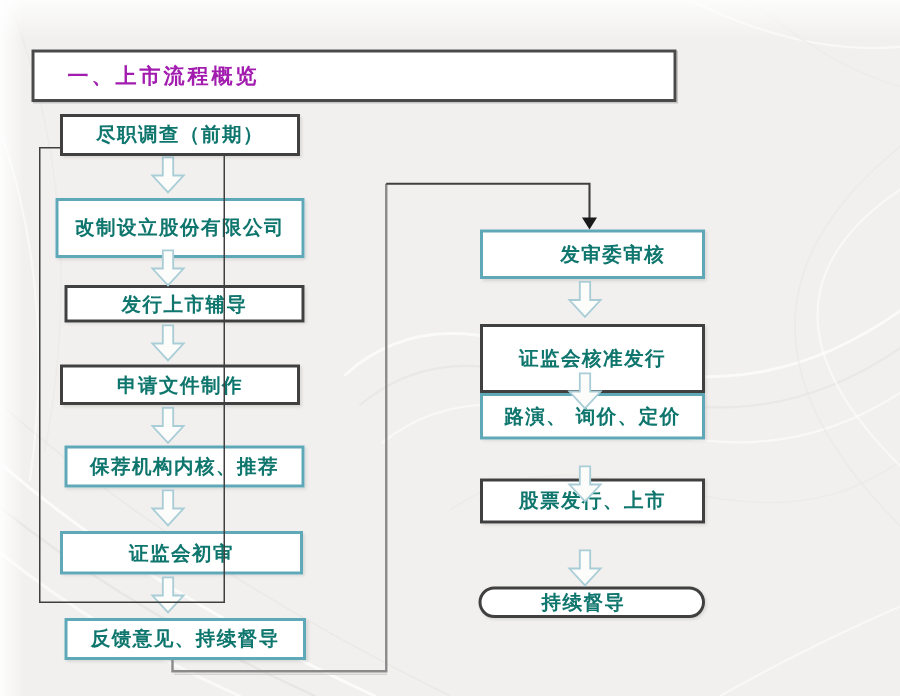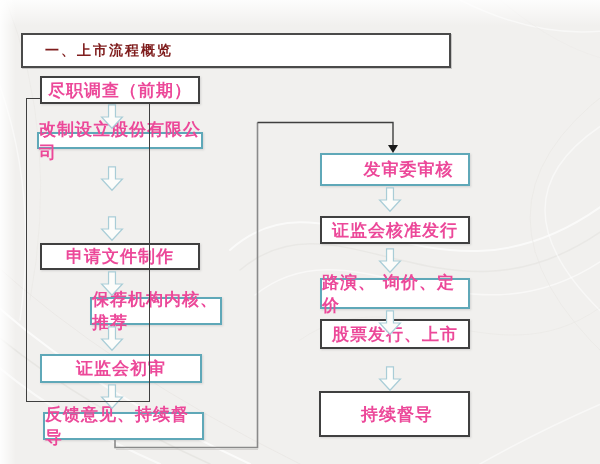--- a/index.html
+++ b/index.html
@@ -16,27 +16,27 @@
     background:linear-gradient(180deg,rgba(255,255,255,.85),rgba(255,255,255,0));}
   #bg-fade-left{position:absolute;left:0;top:0;width:16px;height:464px;z-index:0;
     background:linear-gradient(90deg,rgba(255,255,255,.9),rgba(255,255,255,0));}
 
   
   .title-box{
     position:absolute;left:21px;top:33px;width:430px;height:35px;z-index:4;
     background:#fff;border:2px solid #4A4A4A;box-sizing:border-box;
     display:flex;align-items:center;box-shadow:1px 1px 0 rgba(120,120,120,.35);
   }
-  .title-box span{font-size:14px;font-weight:bold;color:#7f1d1d;padding-left:22px;letter-spacing:2px;}
+  .title-box span{font-size:14px;font-weight:bold;color:#a21caf;padding-left:22px;letter-spacing:2px;}
 
   
   .box{
     position:absolute;background:#FFFFFF;box-sizing:border-box;z-index:4;
     display:flex;align-items:center;justify-content:center;
-    font-size:17px;font-weight:bold;color:#ec4899;letter-spacing:1px;
+    font-size:13px;font-weight:bold;color:#0f766e;letter-spacing:1px;
     box-shadow:1px 1px 2px rgba(90,90,90,.18);
   }
   .box.dark{border:2px solid #404040;}
   .box.teal{border:2px solid #5FA8B8;}
 
   
   .loop-rect{
     position:absolute;left:26px;top:98px;width:124px;height:304px;z-index:5;
     border:1.5px solid #3F3F3F;box-sizing:border-box;background:transparent;
     pointer-events:none;
@@ -83,58 +83,61 @@
   <div class="title-box">
     <span>一、上市流程概览</span>
   </div>
 
   <div class="loop-rect"></div>
 
   <div class="box dark z-top" style="left:40px;top:76px;width:160px;height:28px;">
     <span>尽职调查（前期）</span>
   </div>
 
-  <div class="box teal" style="left:37px;top:132px;width:166px;height:17px;">
+  <div class="box teal" style="left:37px;top:132px;width:166px;height:40px;">
     <span>改制设立股份有限公司</span>
   </div>
 
+  <div class="box dark" style="left:43px;top:190px;width:160px;height:25px;">
+    <span>发行上市辅导</span>
+  </div>
 
   <div class="box dark" style="left:40px;top:243px;width:160px;height:27px;align-items:center;">
     <span>申请文件制作</span>
   </div>
 
-  <div class="box teal" style="left:43px;top:297px;width:132px;height:28px;margin-left:47px;">
+  <div class="box teal" style="left:43px;top:297px;width:160px;height:28px;">
     <span>保荐机构内核、推荐</span>
   </div>
 
   <div class="box teal" style="left:40px;top:354px;width:162px;height:29px;">
     <span>证监会初审</span>
   </div>
 
   <div class="box teal" style="left:43px;top:412px;width:161px;height:28px;">
     <span>反馈意见、持续督导</span>
   </div>
 
   <div class="box teal" style="left:320px;top:153px;width:150px;height:33px;padding-left:27px;">
     <span>发审委审核</span>
   </div>
 
-  <div class="box dark" style="left:320px;top:216px;width:150px;height:28px;align-items:center;">
+  <div class="box dark" style="left:320px;top:216px;width:150px;height:46px;align-items:center;">
     <span>证监会核准发行</span>
   </div>
 
-  <div class="box teal" style="left:320px;top:278px;width:150px;height:31px;justify-content:center;">
+  <div class="box teal" style="left:320px;top:262px;width:150px;height:31px;justify-content:center;">
     <span>路演、 询价、定价</span>
   </div>
 
   <div class="box dark" style="left:320px;top:319px;width:150px;height:30px;">
     <span>股票发行、上市</span>
   </div>
 
-  <div class="box dark" style="left:319px;top:391px;width:151px;height:46px;padding-left:40px;justify-content:flex-start;">
+  <div class="box dark" style="left:319px;top:391px;width:151px;height:21px;padding-left:40px;justify-content:flex-start;border-radius:13px;">
     <span>持续督导</span>
   </div>
 
   <svg class="down-arrow" style="left:99px;top:104px;" viewBox="0 0 26 30">
       <path d="M9 1 L17 1 L17 15 L25 15 L13 28 L1 15 L9 15 Z" fill="#FCFCFA" stroke="#A9CDD7" stroke-width="1.4"></path>
     </svg>
   <svg class="down-arrow" style="left:99px;top:166px;" viewBox="0 0 26 30">
       <path d="M9 1 L17 1 L17 15 L25 15 L13 28 L1 15 L9 15 Z" fill="#FCFCFA" stroke="#A9CDD7" stroke-width="1.4"></path>
     </svg>
   <svg class="down-arrow" style="left:99px;top:216px;" viewBox="0 0 26 30">

